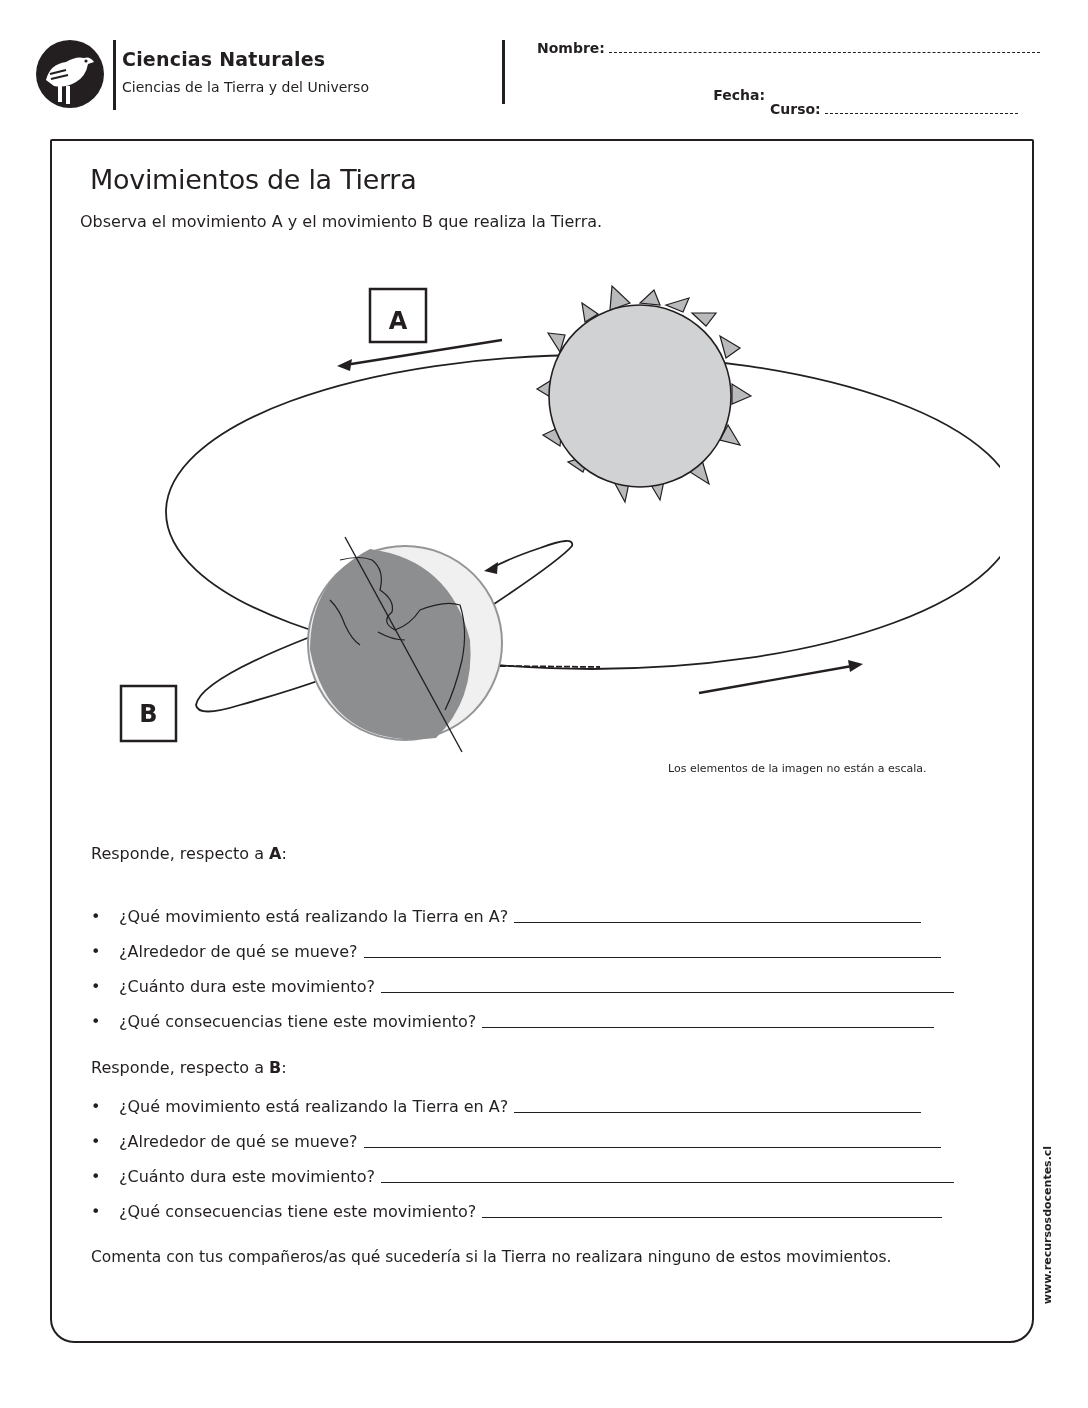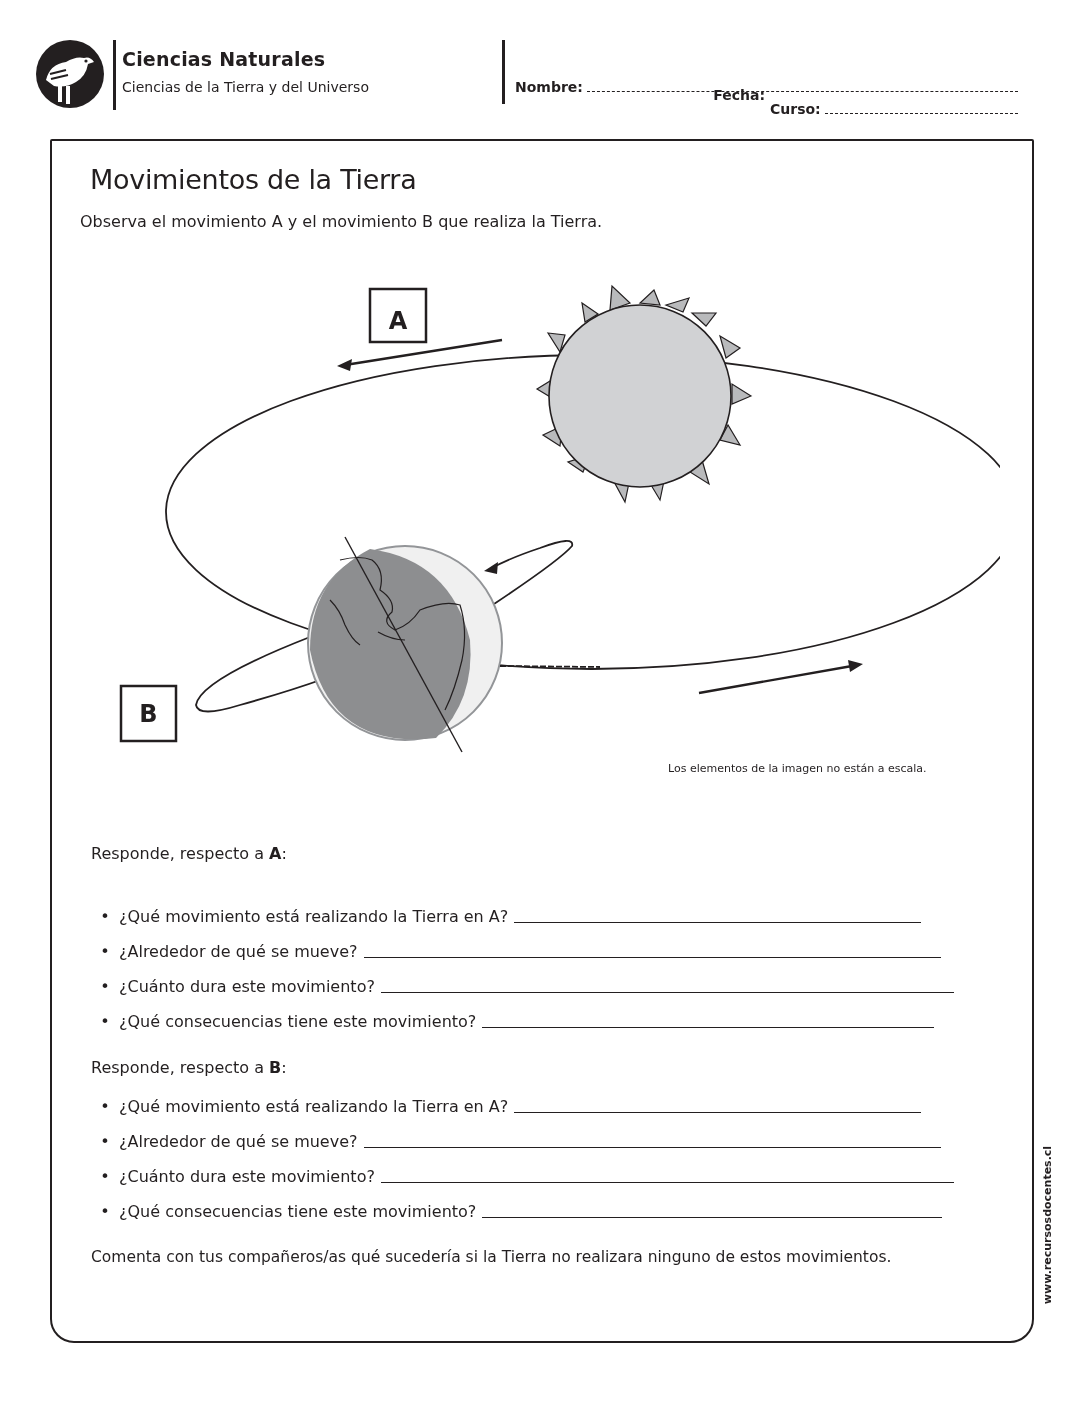--- a/index.html
+++ b/index.html
@@ -1,18 +1,18 @@
 <!DOCTYPE html>
 <html><head>
 <meta charset="utf-8">
 <style>
   html, body { margin:0; padding:0; background:#ffffff; }
   body { width:1088px; height:1408px; position:relative; overflow:hidden;
          font-family:"DejaVu Sans", sans-serif; color:#231f20; }
-  .abs { position:absolute;text-align:center; }
+  .abs { position:absolute; }
 
   
   .logo { left:36px; top:40px; width:68px; height:68px; border-radius:50%; background:#231f20; }
   .vbar { background:#231f20; width:3px; }
   .brand-title { left:122px; top:48px; font-size:19px; font-weight:bold; letter-spacing:0.2px; }
   .brand-sub { left:122px; top:79px; font-size:14px; }
   .field { font-size:14px; font-weight:bold; display:flex; align-items:flex-end; }
   .field .dots { flex:1; border-bottom:1.5px dashed #231f20; margin-left:4px; height:10px; margin-bottom:3px; }
 
   
@@ -48,21 +48,21 @@
     <circle cx="50" cy="21" r="1.6" fill="#231f20"></circle>
     <rect x="22" y="46" width="4" height="16" fill="#ffffff"></rect>
     <rect x="30" y="46" width="4" height="18" fill="#ffffff"></rect>
   </svg>
 </div>
 <div class="abs vbar" style="left:113px; top:40px; height:70px;"></div>
 <div class="abs brand-title">Ciencias Naturales</div>
 <div class="abs brand-sub">Ciencias de la Tierra y del Universo</div>
 
 <div class="abs vbar" style="left:502px; top:40px; height:64px;"></div>
-<div class="abs field" style="left:515px; top:40px; width:503px;margin-top:39px;">
+<div class="abs field" style="left:537px; top:40px; width:503px;">
   <span>Nombre:</span>
   <span class="dots"></span>
 </div>
 <div class="abs field" style="left:515px; top:87px; width:250px;flex-direction:column;">
   <span>Fecha:</span>
   <span class="dots"></span>
 </div>
 <div class="abs field" style="left:770px; top:87px; width:248px;margin-top:14px;">
   <span>Curso:</span>
   <span class="dots"></span>

